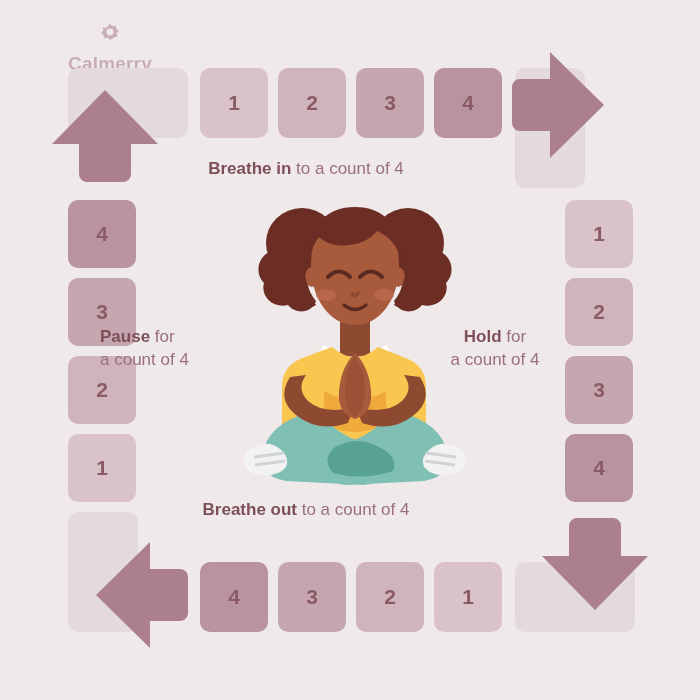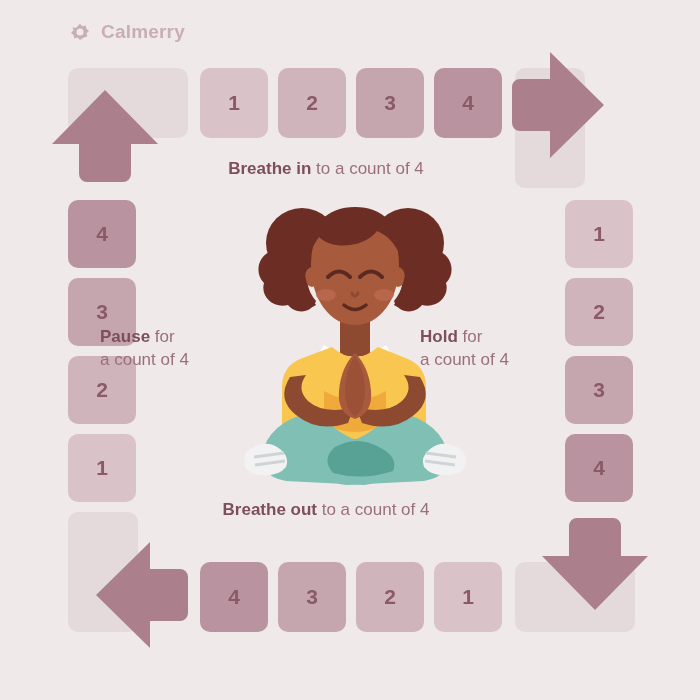--- a/index.html
+++ b/index.html
@@ -21,20 +21,21 @@
   }
 
   
   #logo {
     position: absolute;
     left: 68px;
     top: 20px;
     display: flex;
     align-items: center;
     gap: 9px;
+    flex-direction: column;
   }
   #logo .logo-mark {
     width: 24px;
     height: 24px;
     display: block;
   }
   #logo .logo-text {
     font-size: 19px;
     font-weight: bold;
     color: #c9aeb5;
@@ -73,32 +74,31 @@
     white-space: pre-line;
   }
   .lbl b {
     color: #7d4f5b;
     font-weight: bold;
   }
   #label-in, #label-out {
     width: 612px;
     left: 0;
     text-align: center;
-    padding-left: 20px;
   }
   #label-pause {
     left: 100px;
     top: 325px;
     width: 150px;
   }
   #label-hold {
     left: 420px;
     top: 325px;
     width: 150px;
-    text-align: left;
+    text-align: center;
   }
   #label-in { top: 157px; }
   #label-out { top: 498px; }
 
   
   #figure {
     position: absolute;
     left: 240px;
     top: 195px;
     width: 230px;

